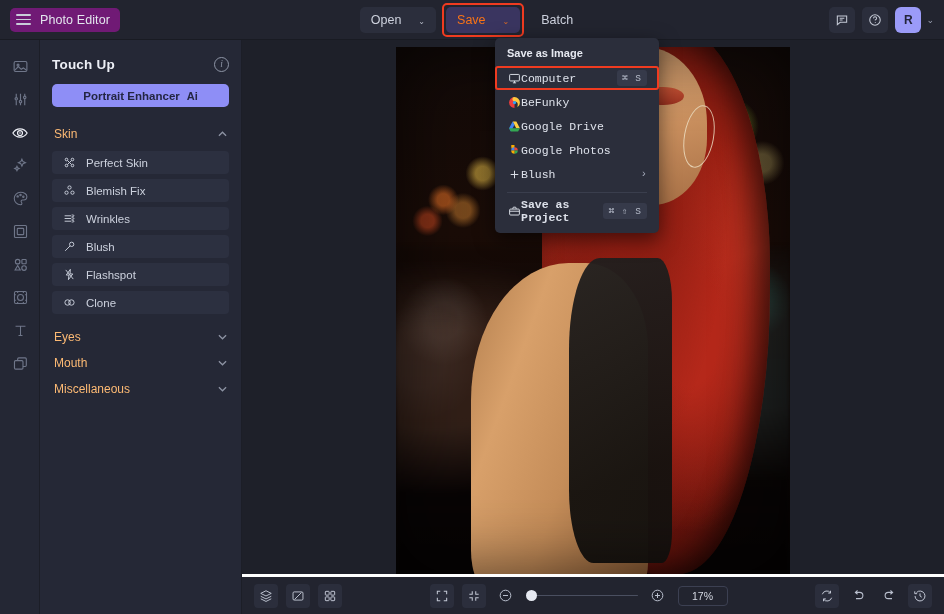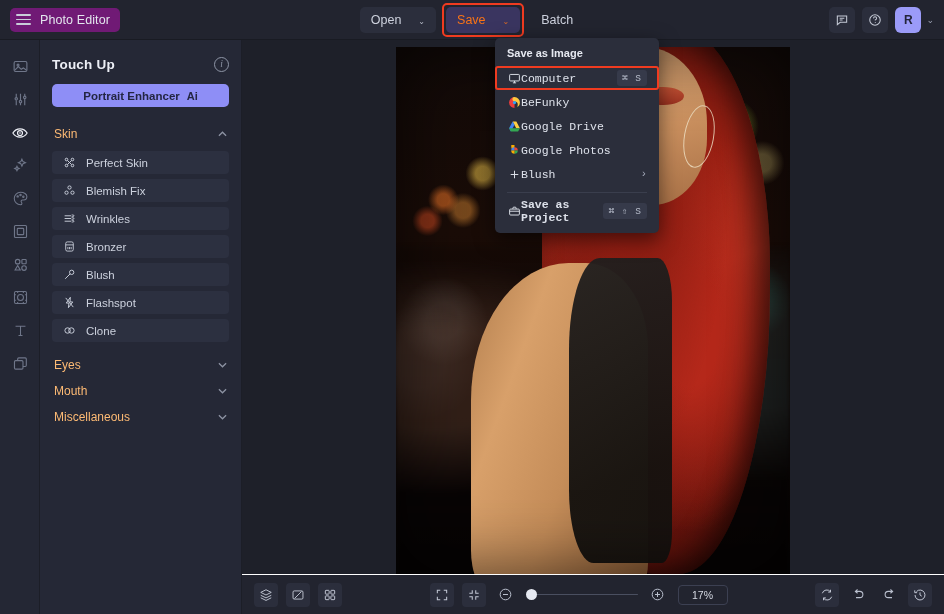--- a/index.html
+++ b/index.html
@@ -231,21 +231,21 @@
   .mi-highlight {
     position: absolute; left: 0; top: 0; right: 0; bottom: 0;
     border: 2px solid #f03b20; border-radius: 3px; pointer-events: none;
   }
   .menu-sep { height: 1px; background: #3a3e4d; margin: 6px 12px; }
   .arrow-right { color: #a2a8b8; font-size: 11px; }
 
   
   .bottombar {
     position: absolute; left: 242px; bottom: 0; width: 702px; height: 40px;
-    background: #22242f; border-top: 1px solid #ffffff;
+    background: #22242f; border-top: 3px solid #ffffff;
     display: flex; align-items: center; padding: 0 12px;
   }
   .bgroup { display: flex; align-items: center; gap: 8px; }
   .bbtn {
     width: 24px; height: 24px; border-radius: 4px; background: #2b2e3c;
     display: flex; align-items: center; justify-content: center; color: #c2c7d4;
   }
   .bbtn.plain { background: transparent; color: #b9bfcd; }
   .spacer { flex: 1; }
   .slider { position: relative; width: 112px; height: 14px; display: flex; align-items: center; }
@@ -450,30 +450,20 @@
         <span>Blemish Fix</span>
       </div>
       <div class="tool">
         <span class="ti">
           <svg width="13" height="13" viewBox="0 0 24 24" fill="none" stroke="currentColor" stroke-width="1.7">
             <path d="M3 7h12M3 12h12M3 17h12"></path>
               <path d="M16 5.4c2.6 0 4.6 .9 4.6 1.6S18.6 8.6 16 8.6M16 10.4c2.6 0 4.6 .9 4.6 1.6s-2 1.6-4.6 1.6M16 15.4c2.6 0 4.6 .9 4.6 1.6s-2 1.6-4.6 1.6"></path>
           </svg>
         </span>
         <span>Wrinkles</span>
-      </div>
-      <div class="tool">
-        <span class="ti">
-          <svg width="13" height="13" viewBox="0 0 24 24" fill="none" stroke="currentColor" stroke-width="1.6">
-            <rect x="5" y="3.5" width="14" height="17" rx="3"></rect>
-              <path d="M5 9h14"></path>
-              <path d="M9 13v4M12 13v4M15 13v4"></path>
-          </svg>
-        </span>
-        <span>Bronzer</span>
       </div>
       <div class="tool">
         <span class="ti">
           <svg width="13" height="13" viewBox="0 0 24 24" fill="none" stroke="currentColor" stroke-width="1.7">
             <path d="M4 20l7.5-7.5"></path>
               <circle cx="16" cy="8" r="4"></circle>
               <path d="M13.2 10.8l-2.4 2.4"></path>
           </svg>
         </span>
         <span>Blush</span>

